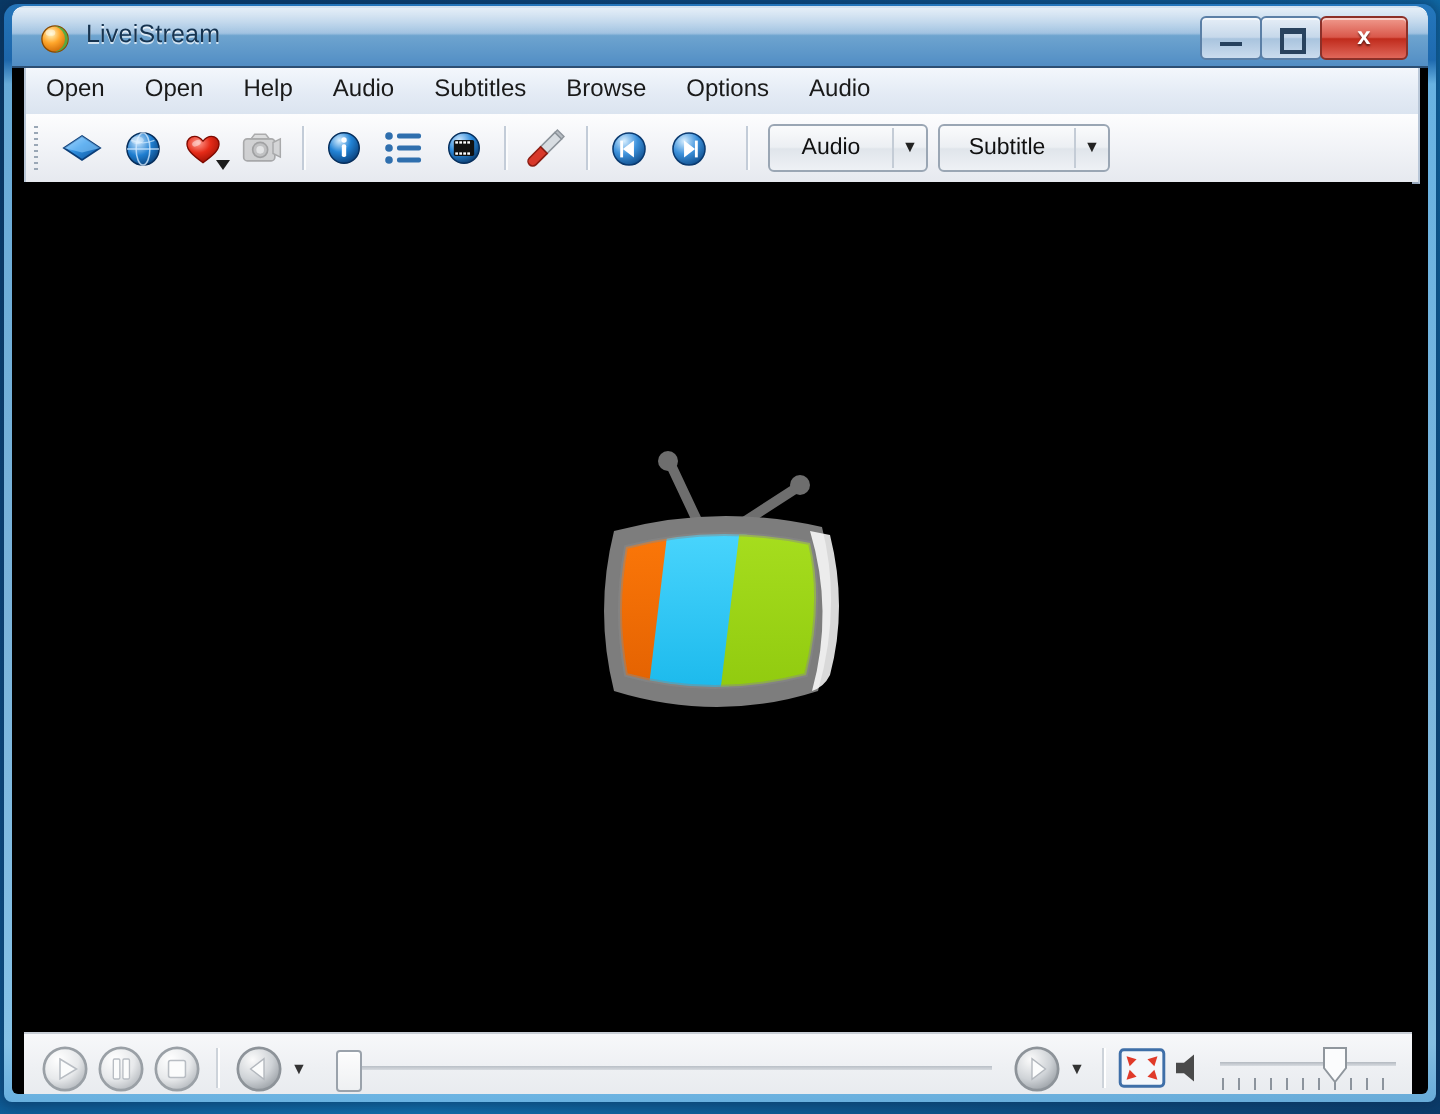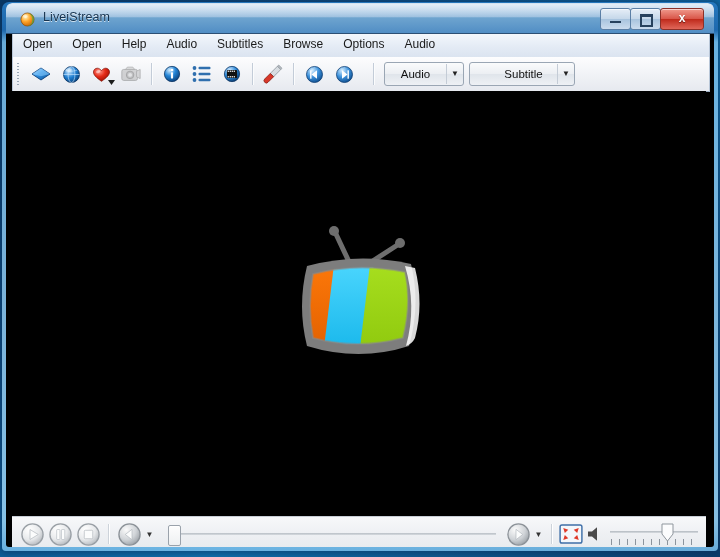--- a/index.html
+++ b/index.html
@@ -338,21 +338,21 @@
           </svg>
         </div>
 
         <div class="tb-sep" style="margin-left:14px;"></div>
 
         <div class="tb-drop" style="min-width:78px;">
           <span class="tb-drop-label">Audio</span>
           <span class="tb-drop-arrow">▼</span>
         </div>
 
-        <div class="tb-drop" style="min-width:84px;padding-left:20px;">
+        <div class="tb-drop" style="min-width:84px;">
           <span class="tb-drop-label">Subtitle</span>
           <span class="tb-drop-arrow">▼</span>
         </div>
       </div>
 
       <div id="video">
         <div id="logo">
           <svg width="160" height="160" viewBox="0 0 160 160">
             <defs>
               <linearGradient id="sc-o" x1="0" y1="0" x2="0" y2="1">

